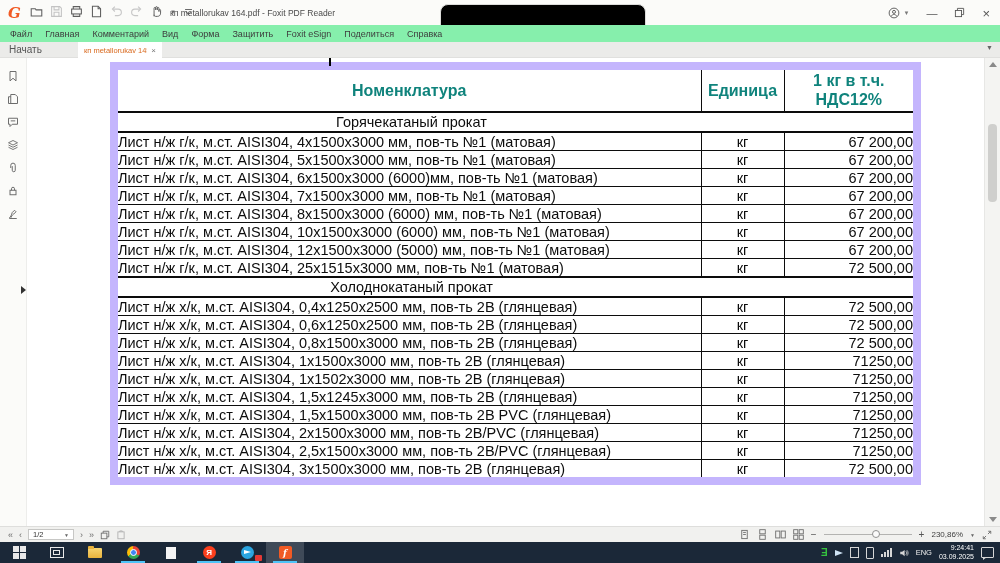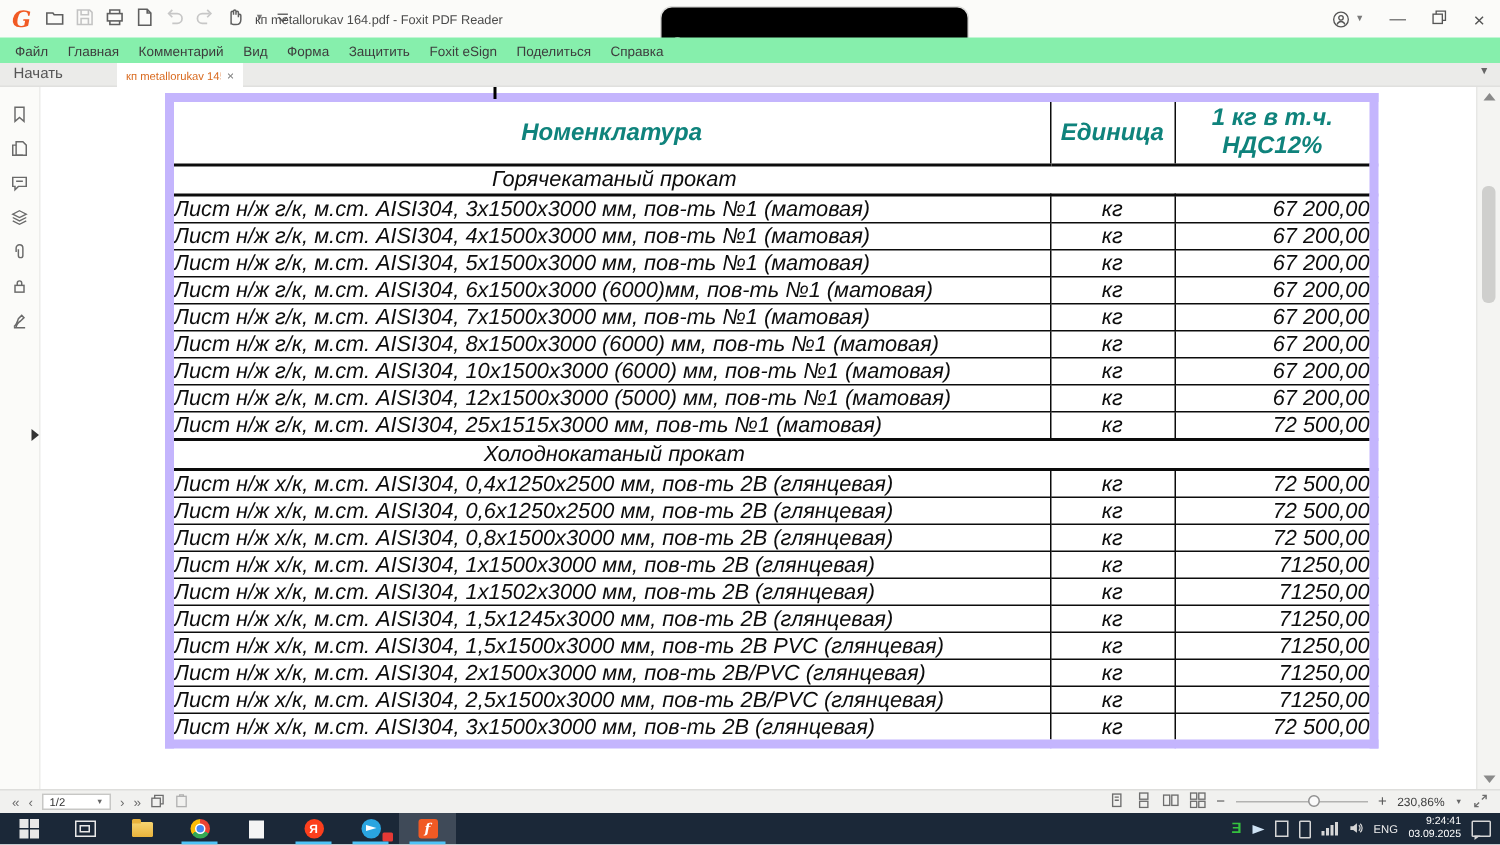--- a/index.html
+++ b/index.html
@@ -41,21 +41,21 @@
 
   
   .vscroll{position:absolute;right:0;top:0;width:16px;height:468px;background:#f4f4f2;border-left:1px solid #e7e7e5;box-sizing:border-box;}
   .vscroll .up{position:absolute;left:4px;top:4px;width:0;height:0;border-bottom:5px solid #8a8a8a;border-left:4px solid transparent;border-right:4px solid transparent;}
   .vscroll .down{position:absolute;left:4px;bottom:4px;width:0;height:0;border-top:5px solid #8a8a8a;border-left:4px solid transparent;border-right:4px solid transparent;}
   .vscroll .thumb{position:absolute;left:3px;top:66px;width:9px;height:78px;background:#cfcfcd;border-radius:4px;}
 
   
   table.price{position:absolute;left:82px;top:4px;width:803px;border-collapse:collapse;table-layout:fixed;}
   table.price th,table.price td{border:1.5px solid #0c0c0c;padding:0;overflow:hidden;white-space:nowrap;}
-  table.price{border:6px solid #c4b5fd;font-style:italic;}
+  table.price{border:8px solid #c4b5fd;}
   tr.hdr th{height:41px;color:#0F837C;font-weight:bold;font-size:16px;text-align:center;vertical-align:middle;border-bottom:2.5px solid #0c0c0c;}
   tr.hdr th .two{line-height:1.15;}
   tr.sec td{height:18px;font-size:14.5px;color:#0d0d0d;border-top:2px solid #0c0c0c;border-bottom:2px solid #0c0c0c;}
   tr.sec .sec-inner{width:587px;text-align:center;}
   tr.row td{height:17px;font-size:14.5px;color:#0d0d0d;vertical-align:middle;}
   td.c-name{padding-left:28px;}
   td.c-unit{text-align:center;font-size:13.5px;}
   td.c-price{text-align:right;padding-right:28px;}
 
   .ibeam-cursor{position:absolute;left:301px;top:-4px;width:2px;height:12px;background:#000;}
@@ -271,25 +271,20 @@
                 <div class="two">1 кг в т.ч.</div>
                 <div class="two">НДС12%</div>
               </th>
             </tr>
             <tr class="sec">
               <td colspan="3">
                 <div class="sec-inner">Горячекатаный прокат</div>
               </td>
             </tr>
             <tr class="row">
-              <td class="c-name">Лист н/ж г/к, м.ст. AISI304, 3х1500х3000 мм, пов-ть №1 (матовая)</td>
-              <td class="c-unit">кг</td>
-              <td class="c-price">67 200,00</td>
-            </tr>
-            <tr class="row">
               <td class="c-name">Лист н/ж г/к, м.ст. AISI304, 4х1500х3000 мм, пов-ть №1 (матовая)</td>
               <td class="c-unit">кг</td>
               <td class="c-price">67 200,00</td>
             </tr>
             <tr class="row">
               <td class="c-name">Лист н/ж г/к, м.ст. AISI304, 5х1500х3000 мм, пов-ть №1 (матовая)</td>
               <td class="c-unit">кг</td>
               <td class="c-price">67 200,00</td>
             </tr>
             <tr class="row">

